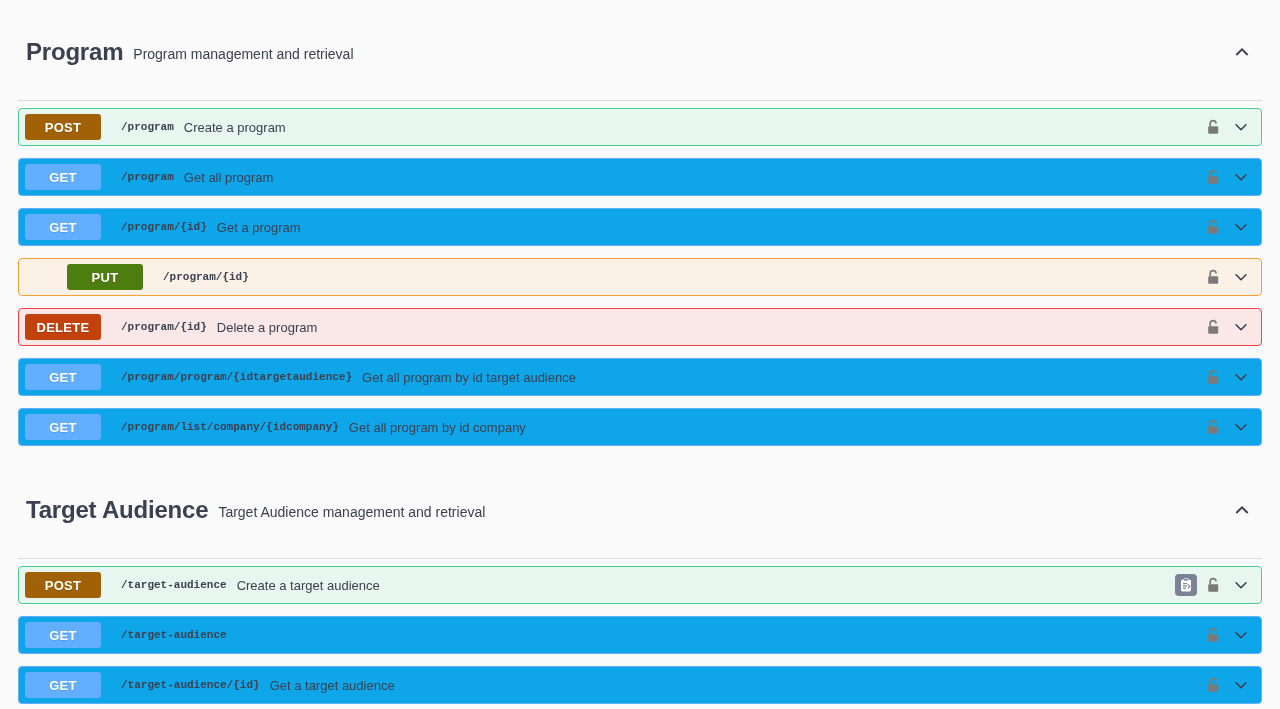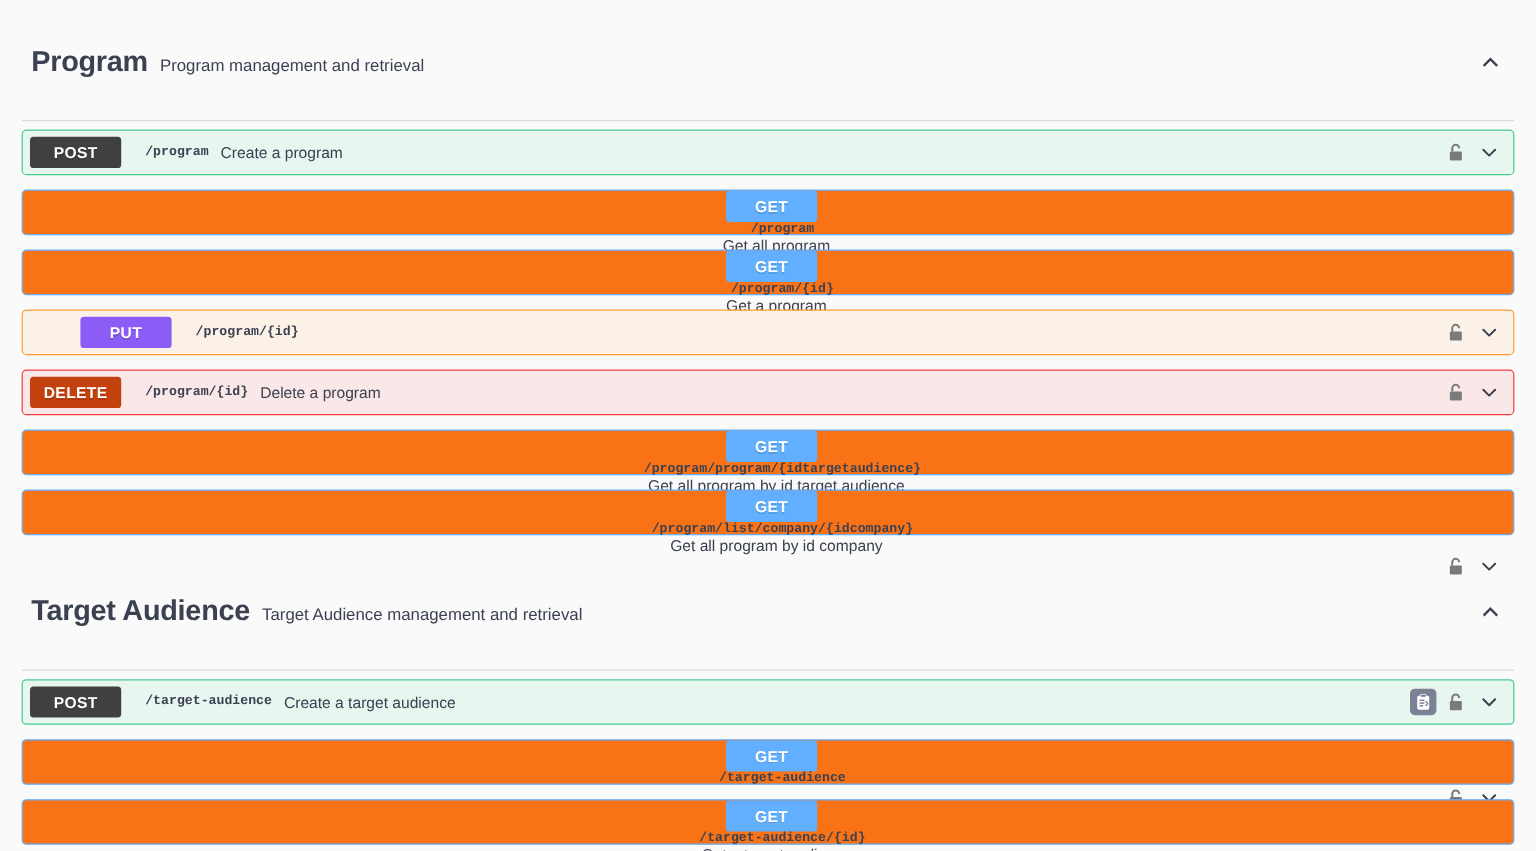--- a/index.html
+++ b/index.html
@@ -104,25 +104,25 @@
     cursor: pointer;
   }
   .op-chev {
     width: 20px; height: 20px;
     display: flex; align-items: center; justify-content: center;
     cursor: pointer;
   }
 
   
   .m-post  { background: #e8f6f0; border-color: #49cc90; }
-  .m-post  .badge { background: #404040; }
-  .m-get   { background: #f97316; border-color: #61affe; flex-direction: column; }
+  .m-post  .badge { background: #a16207; }
+  .m-get   { background: #0ea5e9; border-color: #61affe; }
   .m-get   .badge { background: #61affe; }
   .m-put   { background: #fbf1e6; border-color: #fca130; }
-  .m-put   .badge { background: #8b5cf6; margin-left: 44px; }
+  .m-put   .badge { background: #4d7c0f; margin-left: 44px; }
   .m-delete{ background: #fae7e7; border-color: #f93e3e; }
   .m-delete .badge { background: #c2410c; }
 </style>
 </head>
 <body>
 
 <div class="page">
   <div id="sections-root">
       <div class="tag-section">
         <div class="tag-header">

